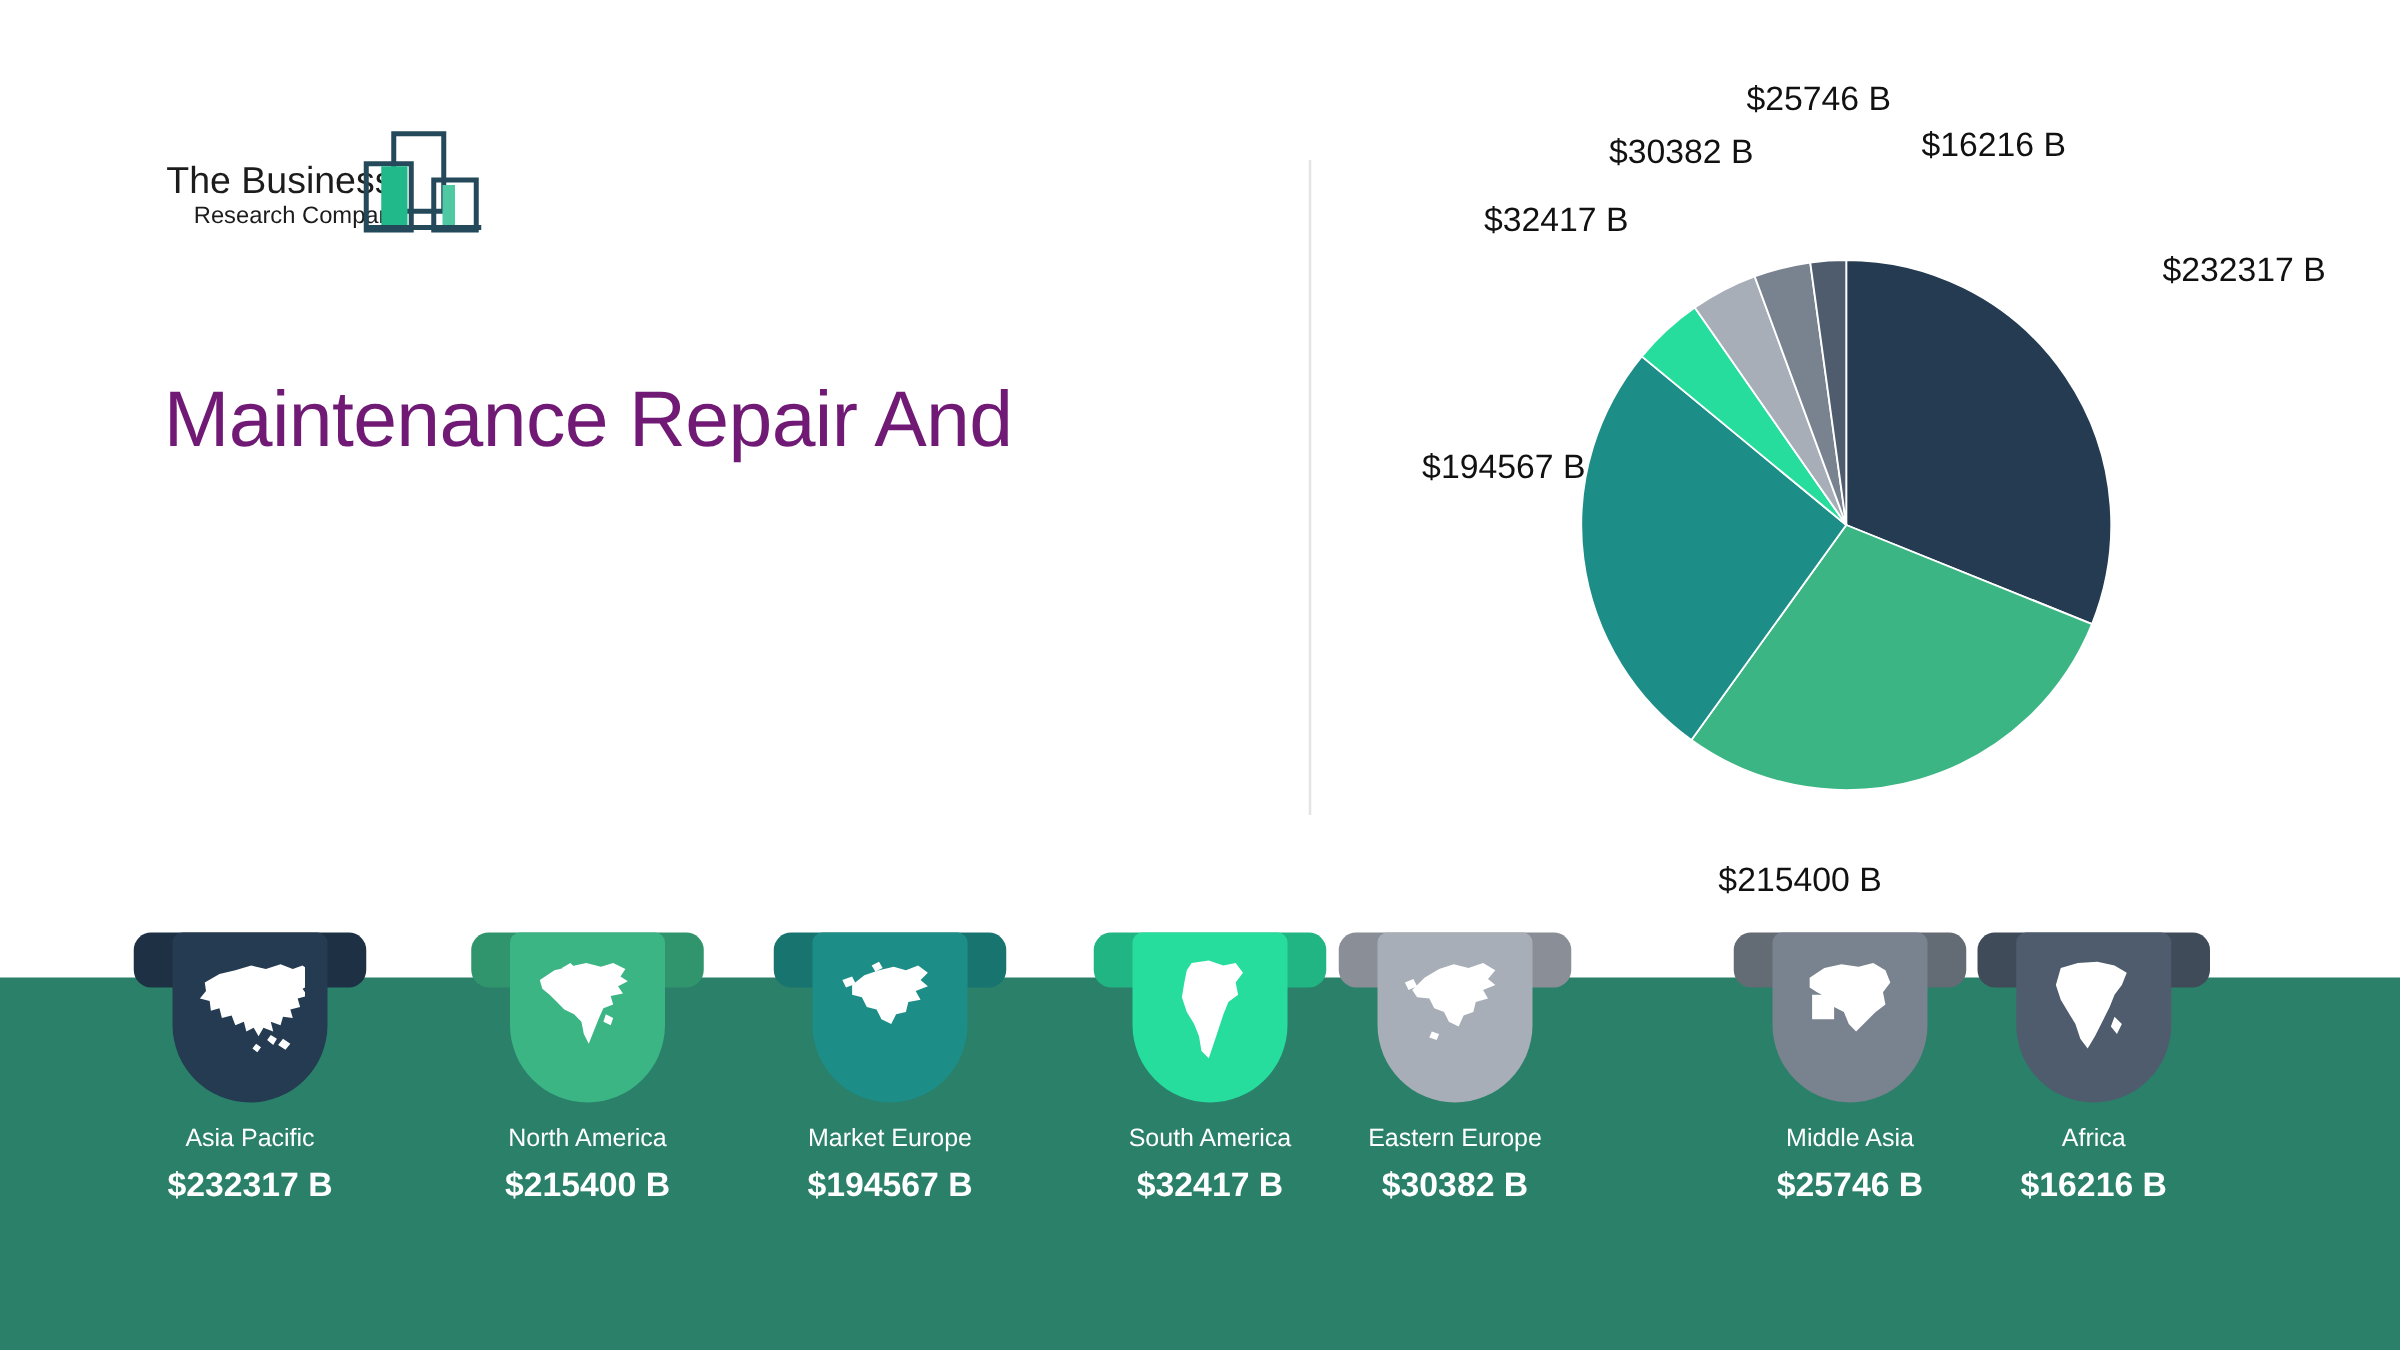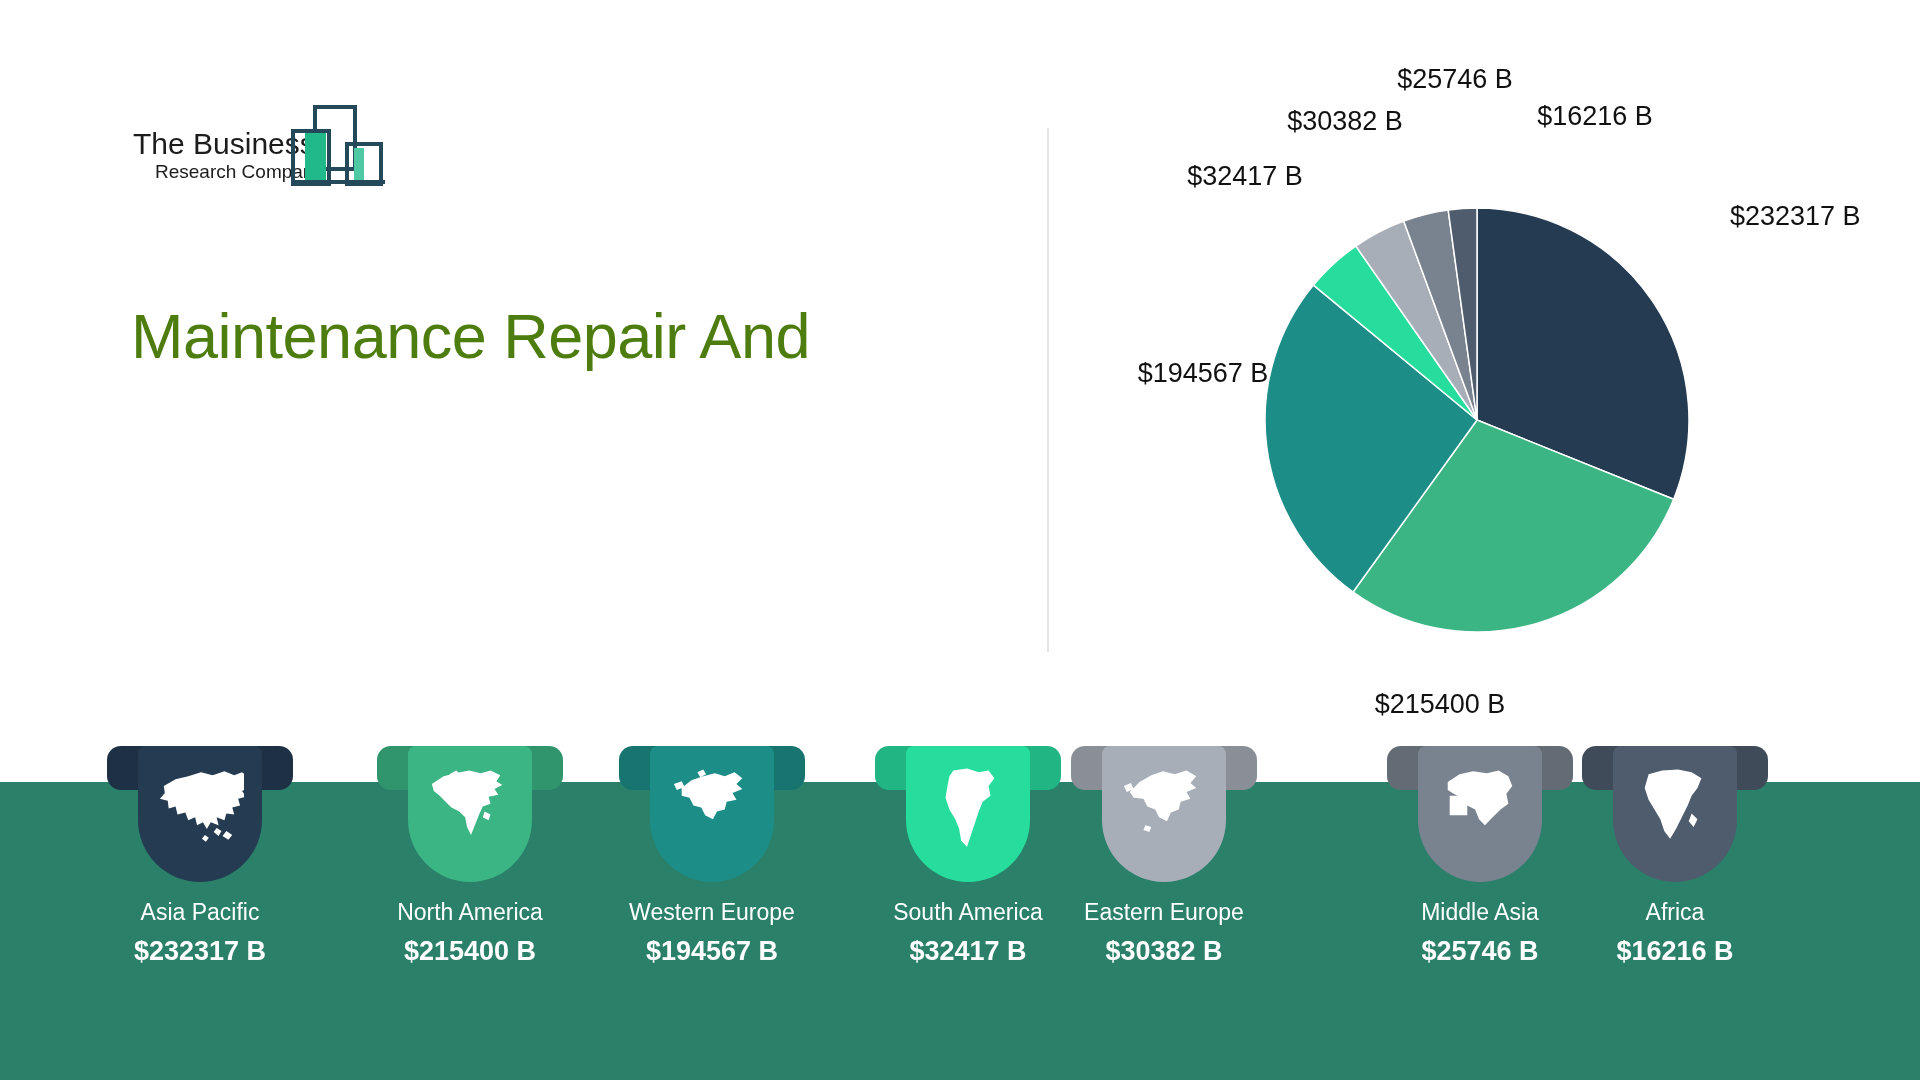--- a/index.html
+++ b/index.html
@@ -56,21 +56,21 @@
   .shield{
     position:absolute;left:31px;top:0;width:124px;height:136px;
     border-radius:8px 8px 62px 62px;
   }
   .shield svg{
     position:absolute;left:50%;top:50%;
     transform:translate(-50%,-54%);
     display:block;
   }
   .c-name{
-    margin-top:18px;font-size:23px;color:#ffffff;font-weight:400;
+    margin-top:18px;font-size:20px;color:#ffffff;font-weight:400;
     line-height:1.1;white-space:nowrap;
   }
   .c-val{
     margin-top:12px;font-size:27px;color:#ffffff;font-weight:bold;
     line-height:1.1;white-space:nowrap;
   }
 </style>
 </head>
 <body>
 
@@ -82,21 +82,21 @@
       <text x="22" y="74" font-family="Liberation Sans, sans-serif" font-size="19" fill="#1c1c1c">Research Company</text>
       <rect x="182" y="3" width="40" height="62" fill="none" stroke="#23495a" stroke-width="4"></rect>
       <rect x="160" y="27" width="36" height="53" fill="none" stroke="#23495a" stroke-width="4"></rect>
       <rect x="172" y="29" width="21" height="51" fill="#22b98a"></rect>
       <rect x="214" y="40" width="34" height="40" fill="none" stroke="#23495a" stroke-width="4"></rect>
       <rect x="221" y="44" width="10" height="36" fill="#4fc9a3"></rect>
       <rect x="160" y="76" width="92" height="4" fill="#23495a"></rect>
     </svg>
   </div>
 
-  <h1 class="title" style="color: #4d7c0f;">
+  <h1 class="title" style="color: #701a75;">
     <span class="ln">Maintenance Repair And</span>
   </h1>
 
   <div class="divider" style="background: rgb(226, 228, 230);"></div>
 
   <div class="pie-wrap">
     <svg id="pie-svg" width="880" height="700" viewBox="0 0 880 700" xmlns="http://www.w3.org/2000/svg">
       <g id="pie-slices">
           <path d="M 437 380 L 437.00 168.00 A 212 212 0 0 1 633.63 459.26 Z" fill="#243b52" stroke="#ffffff" stroke-width="1.5"></path>
           <path d="M 437 380 L 633.63 459.26 A 212 212 0 0 1 313.13 552.04 Z" fill="#3bb584" stroke="#ffffff" stroke-width="1.5"></path>
@@ -147,21 +147,21 @@
       </div>
       <div class="card" style="left: 619px;">
         <div class="badge">
           <div class="tab" style="background: rgb(29, 141, 135);"></div>
           <div class="shield" style="background: rgb(29, 141, 135);">
             <svg width="88" height="88" viewBox="0 0 90 90">
               <path d="M14 22 L24 14 L36 10 L48 7 L58 10 L68 6 L76 12 L70 18 L76 23 L66 27 L70 34 L60 36 L58 44 L50 46 L46 54 L38 50 L34 42 L26 40 L22 32 L14 30 Z M6 18 l8 -3 3 6 -8 3 Z M30 6 l6 -3 3 5 -6 3 Z" fill="#ffffff"></path>
             </svg>
           </div>
         </div>
-        <div class="c-name">Western Europe</div>
+        <div class="c-name">Market Europe</div>
         <div class="c-val">$194567 B</div>
       </div>
       <div class="card" style="left: 875px;">
         <div class="badge">
           <div class="tab" style="background: rgb(39, 221, 158);"></div>
           <div class="shield" style="background: rgb(39, 221, 158);">
             <svg width="88" height="88" viewBox="0 0 90 90">
               <path d="M30 4 L44 2 L56 6 L66 4 L72 12 L66 20 L68 30 L60 36 L56 46 L52 58 L48 70 L44 82 L38 76 L36 64 L32 54 L26 44 L22 32 L24 20 L26 10 Z" fill="#ffffff"></path>
             </svg>
           </div>

